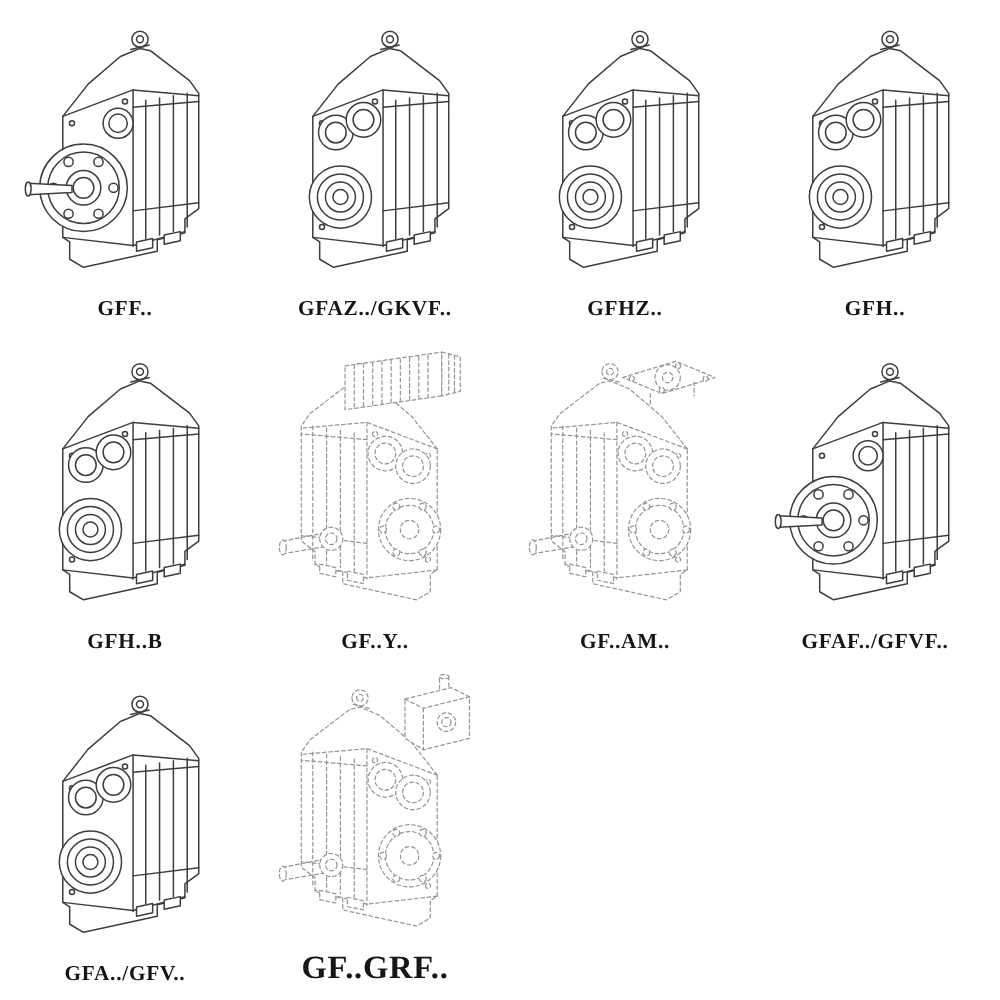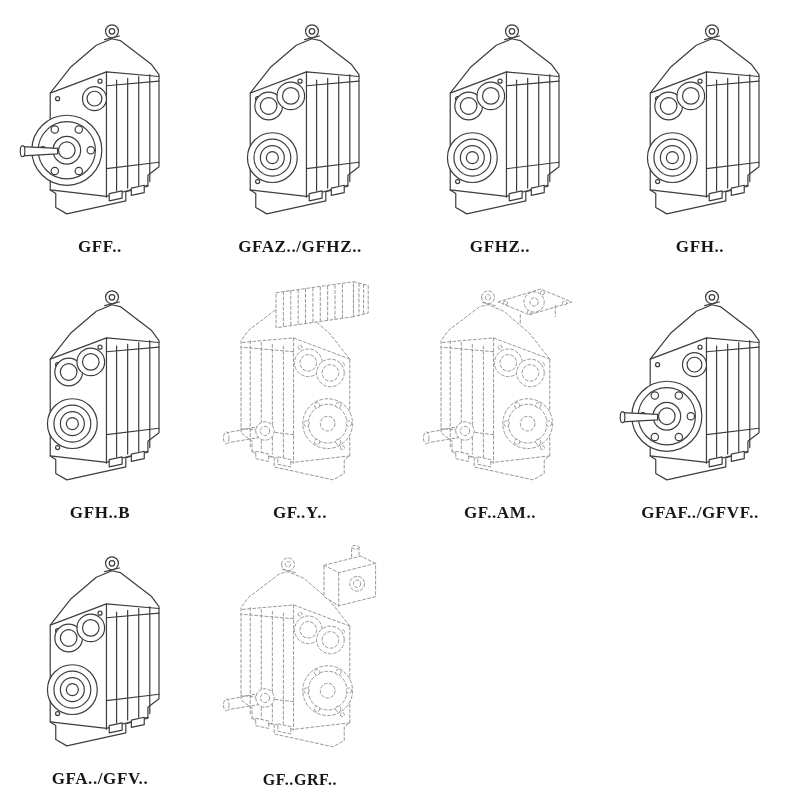--- a/index.html
+++ b/index.html
@@ -26,21 +26,21 @@
   }
   .cell.dashed .draw svg {
     stroke:#949494; stroke-width:1.05;
     stroke-dasharray:3.2 2.4;
   }
   .label {
     font-weight:bold; font-size:17px; letter-spacing:.6px;
     color:#161616; text-align:center; line-height:1.2;
     padding-bottom:4px;
   }
-  .cell.big .label { font-size:16px; }
+  .cell.big .label { font-size:26px; }
   .cell.boxed { border-left:1px solid #d8d8d8; border-top:1px solid #d8d8d8; }
   .defs { position:absolute; width:0; height:0; overflow:hidden; }
 </style>
 </head>
 <body>
 
 <svg class="defs" aria-hidden="true">
   <defs>
 
     <g id="gb-body">
@@ -167,21 +167,21 @@
     </div>
     <div class="label">GFF..</div>
   </div>
 
   <div class="cell">
     <div class="draw">
       <svg viewBox="0 0 180 230">
           <use href="#gb-shaft"></use>
         </svg>
     </div>
-    <div class="label">GFAZ../GFHZ..</div>
+    <div class="label">GFAZ../GKVF..</div>
   </div>
 
   <div class="cell">
     <div class="draw">
       <svg viewBox="0 0 180 230">
           <use href="#gb-shaft"></use>
         </svg>
     </div>
     <div class="label">GFHZ..</div>
   </div>

